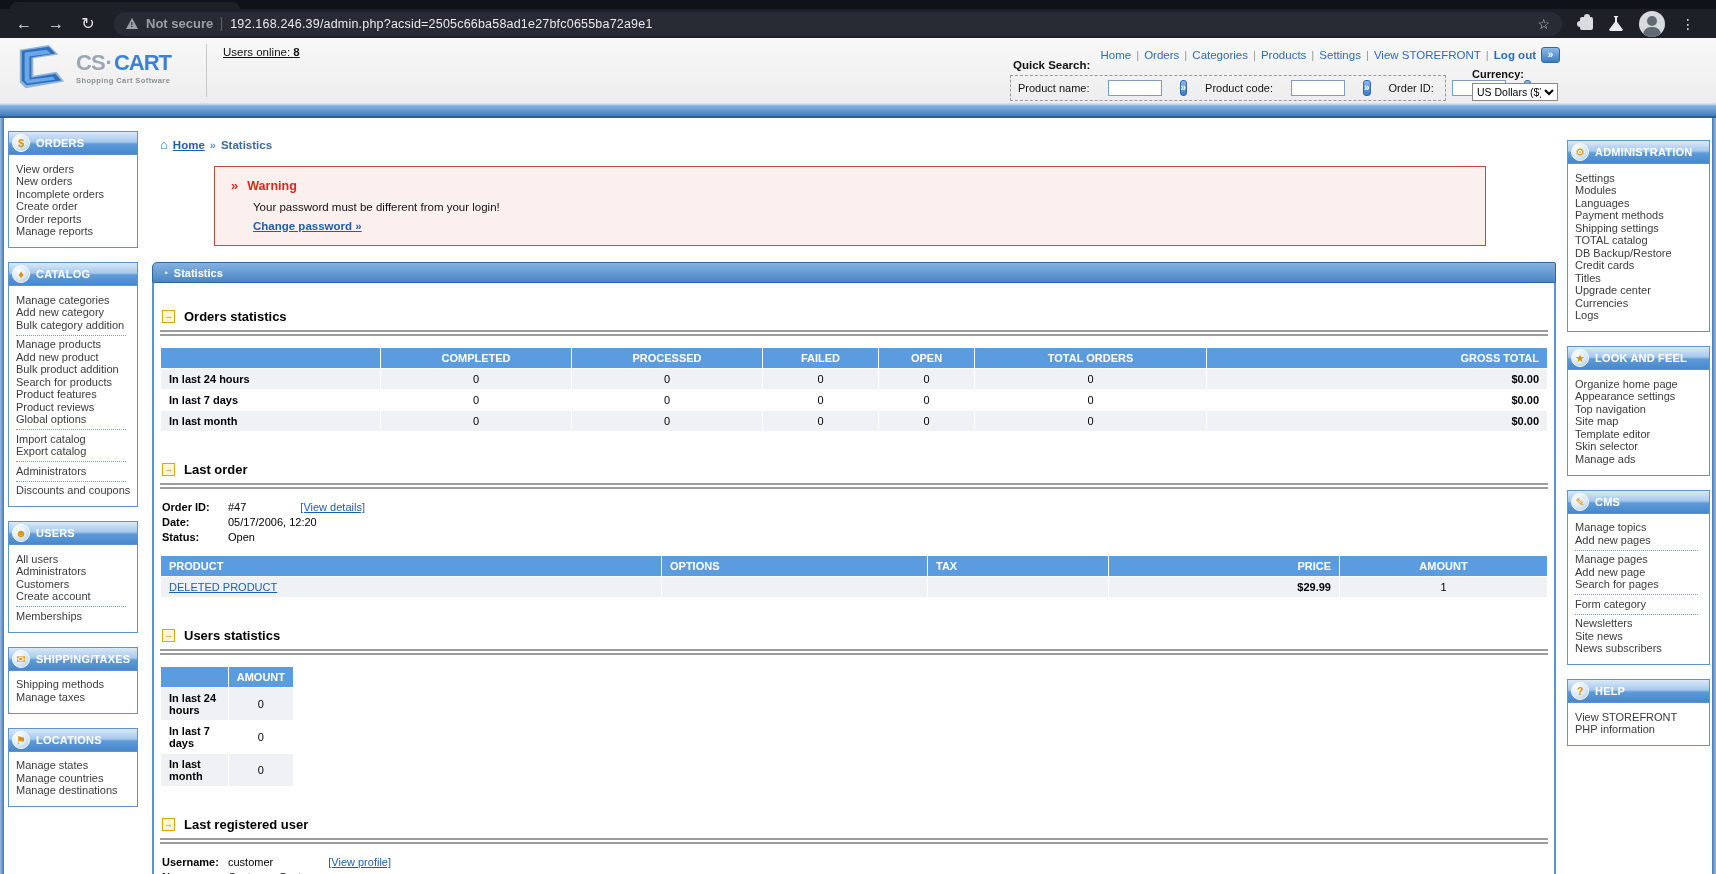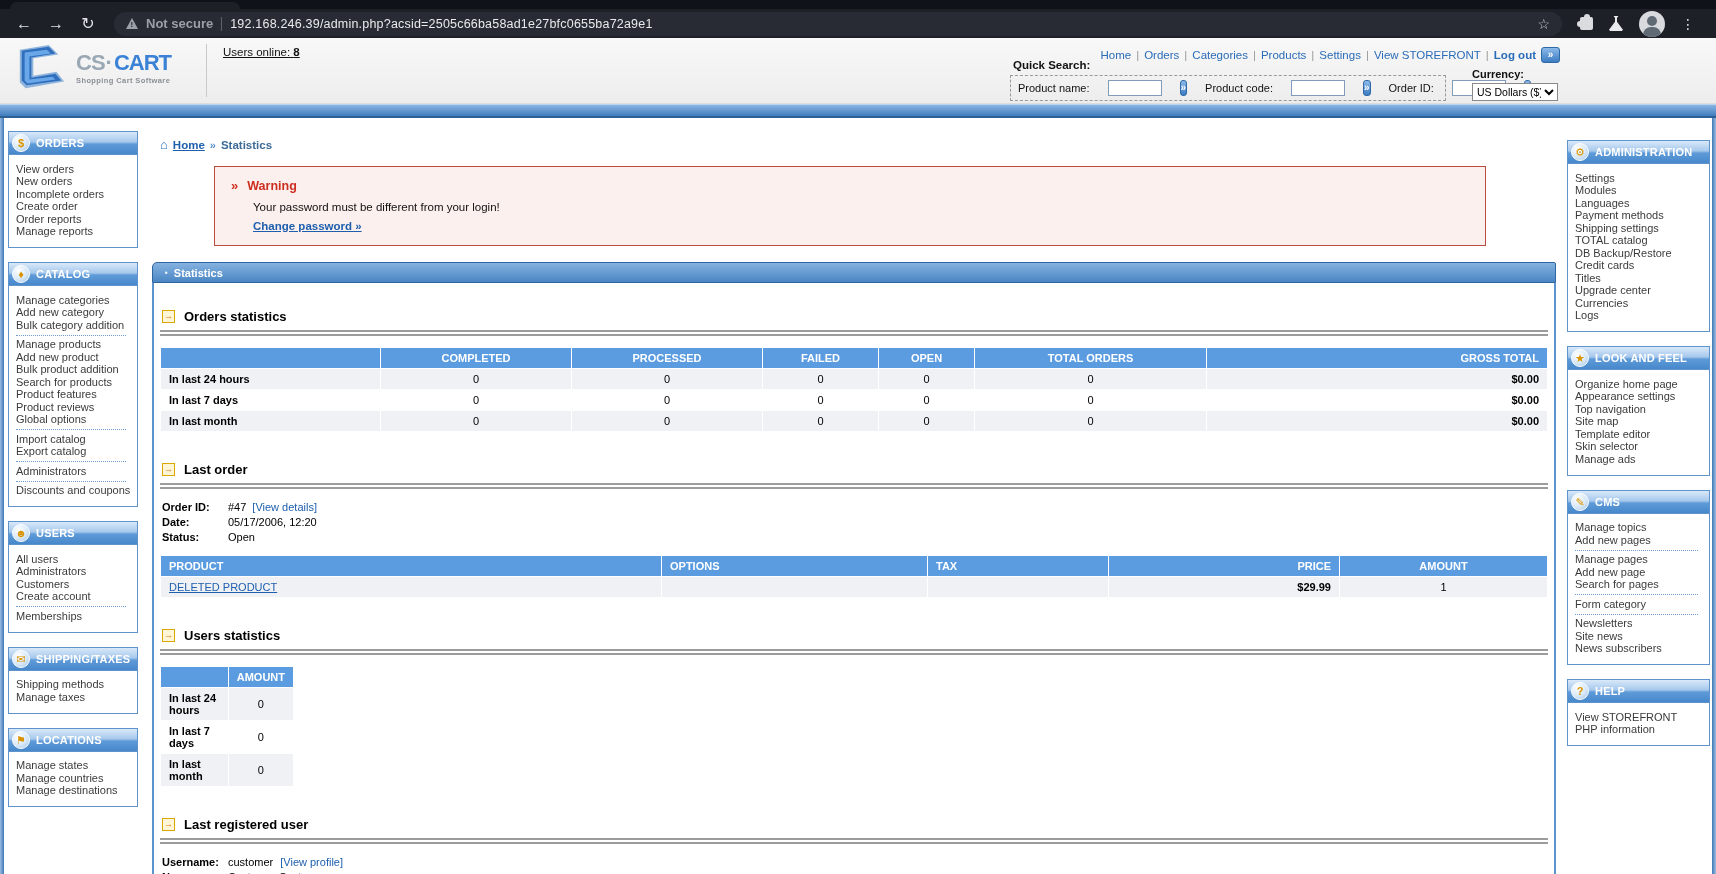--- a/index.html
+++ b/index.html
@@ -136,21 +136,21 @@
   table.stat td { padding:4px 8px; text-align:center; color:#000; height:20px; }
   table.stat td.label { text-align:left; font-weight:bold; }
   table.stat td.money { text-align:right; font-weight:bold; }
   table.stat tr.odd td { background:#f0f1f5; }
   table.stat tr.even td { background:#fff; }
   table.stat td a { color:#1e5fad; text-decoration:underline; cursor:pointer; }
   table.stat td.plink { text-align:left; }
 
   .kv-row { font-size:11px; color:#000; line-height:15px; display:flex; }
   .kv-label { font-weight:bold; width:66px; flex:0 0 66px; }
-  .kv-row a { color:#1e5fad; cursor:pointer; }
+  .kv-row a { color:#1e5fad; text-decoration:underline; cursor:pointer;margin-left:48px; }
   .kv-block { margin:4px 0 10px 2px; }
 
   .users-table-wrap { width:134px; }
 
   
   a, .cursor { cursor:pointer; }
 </style>
 </head>
 <body>
 

